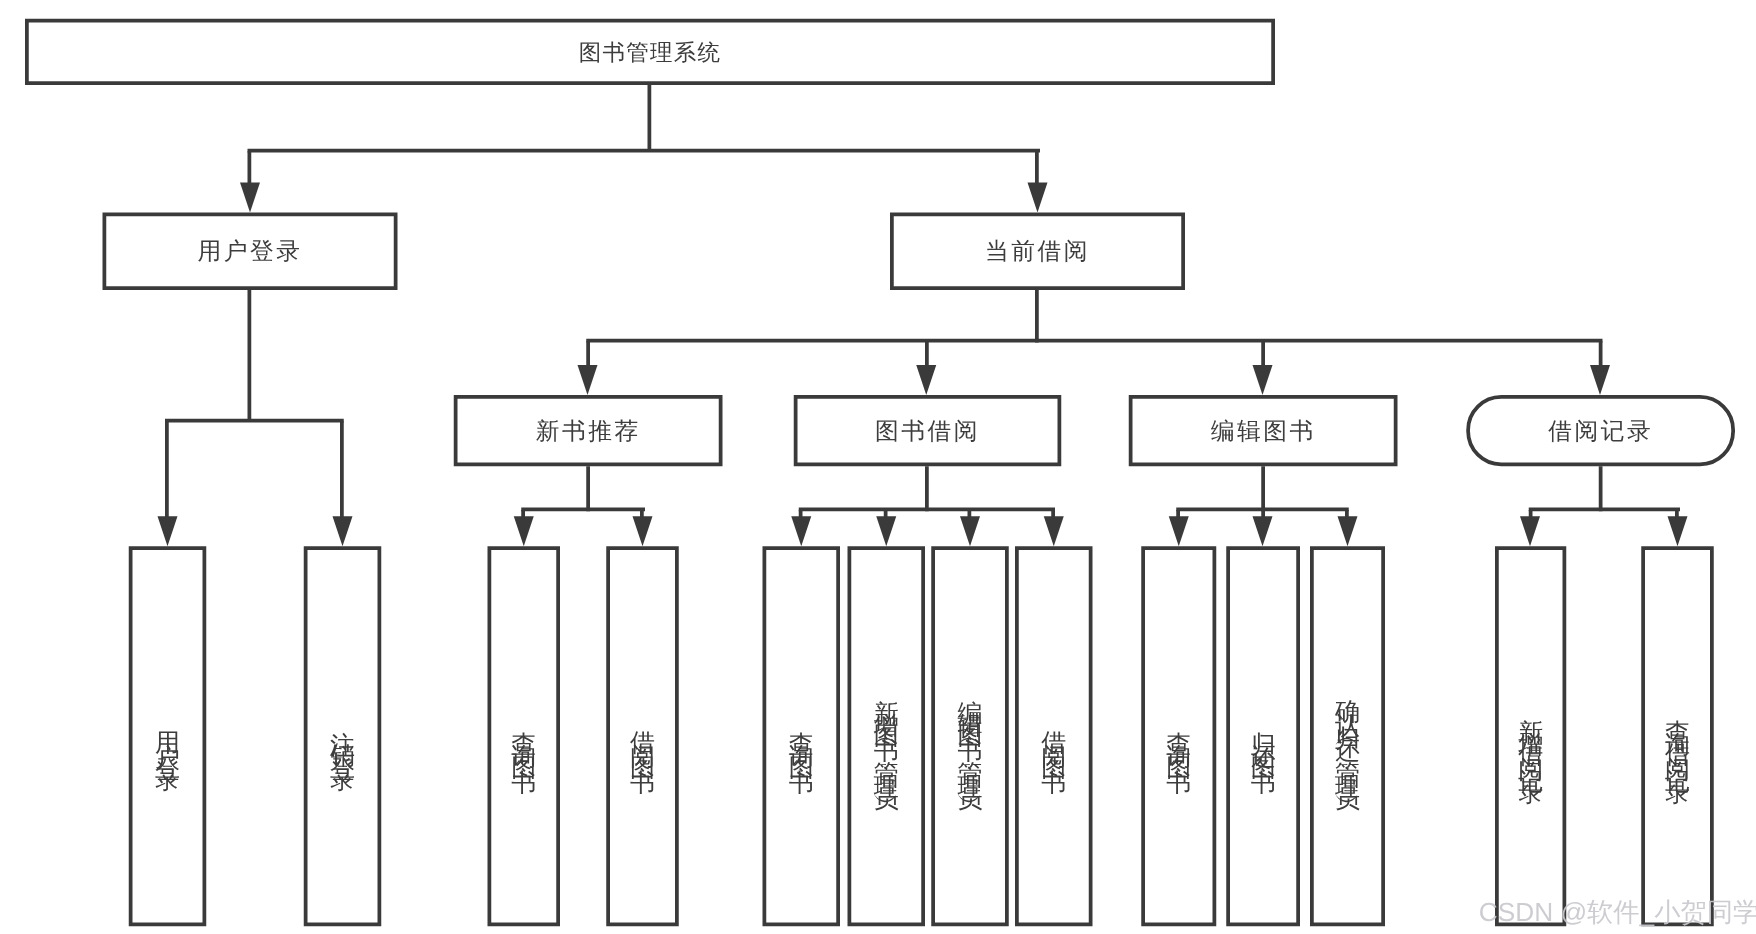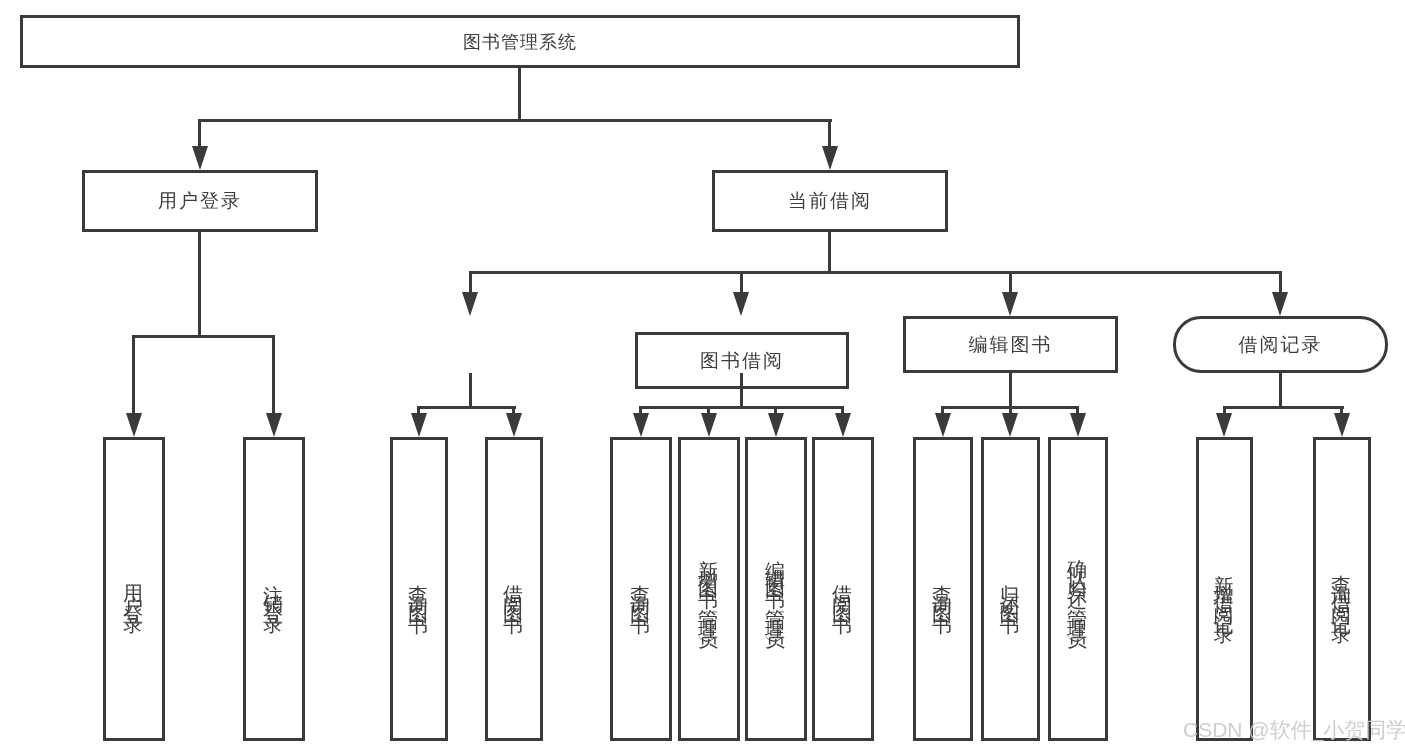--- a/index.html
+++ b/index.html
@@ -78,21 +78,22 @@
   <div class="line" style="left:469px; top:271px; width:813px; height:3px;"></div>
   <div class="line" style="left:469px; top:273px; width:3px; height:21px;"></div>
   <div class="arrow" style="left:462px; top:292px;"></div>
   <div class="line" style="left:740px; top:273px; width:3px; height:21px;"></div>
   <div class="arrow" style="left:733px; top:292px;"></div>
   <div class="line" style="left:1009px; top:273px; width:3px; height:21px;"></div>
   <div class="arrow" style="left:1002px; top:292px;"></div>
   <div class="line" style="left:1279px; top:273px; width:3px; height:21px;"></div>
   <div class="arrow" style="left:1272px; top:292px;"></div>
 
-  <div class="box hnode" style="left:635px; top:332px; width:214px; height:57px;">图书借阅</div>
+  <div class="box hnode" style="left:363px; top:316px; width:215px; height:57px;">新书推荐</div>
+  <div class="box hnode" style="left:635px; top:316px; width:214px; height:57px;">图书借阅</div>
   <div class="box hnode" style="left:903px; top:316px; width:215px; height:57px;">编辑图书</div>
   <div class="box hnode" style="left:1173px; top:316px; width:215px; height:57px;border-radius:28px;">借阅记录</div>
 
   <div class="line" style="left:469px; top:373px; width:3px; height:36px;"></div>
   <div class="line" style="left:417px; top:406px; width:99px; height:3px;"></div>
   <div class="line" style="left:417px; top:408px; width:3px; height:7px;"></div>
   <div class="arrow" style="left:411px; top:413px;"></div>
   <div class="line" style="left:512px; top:408px; width:3px; height:7px;"></div>
   <div class="arrow" style="left:506px; top:413px;"></div>
 

